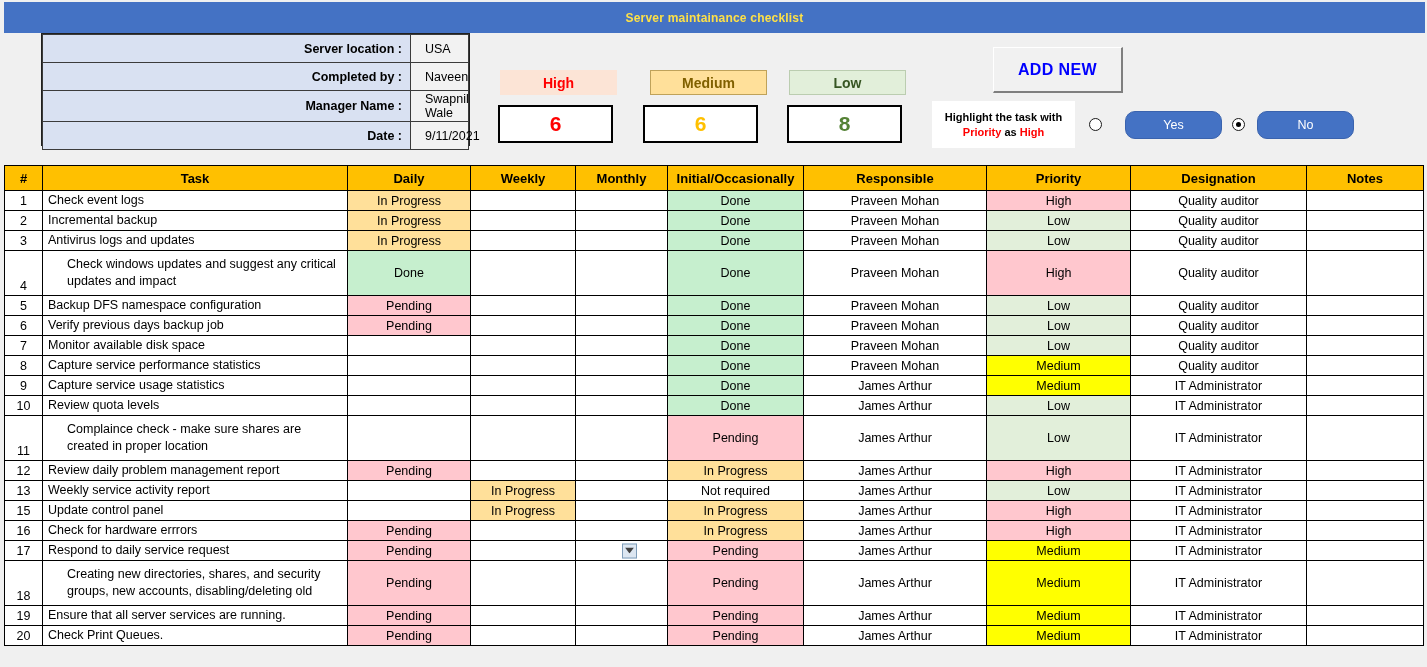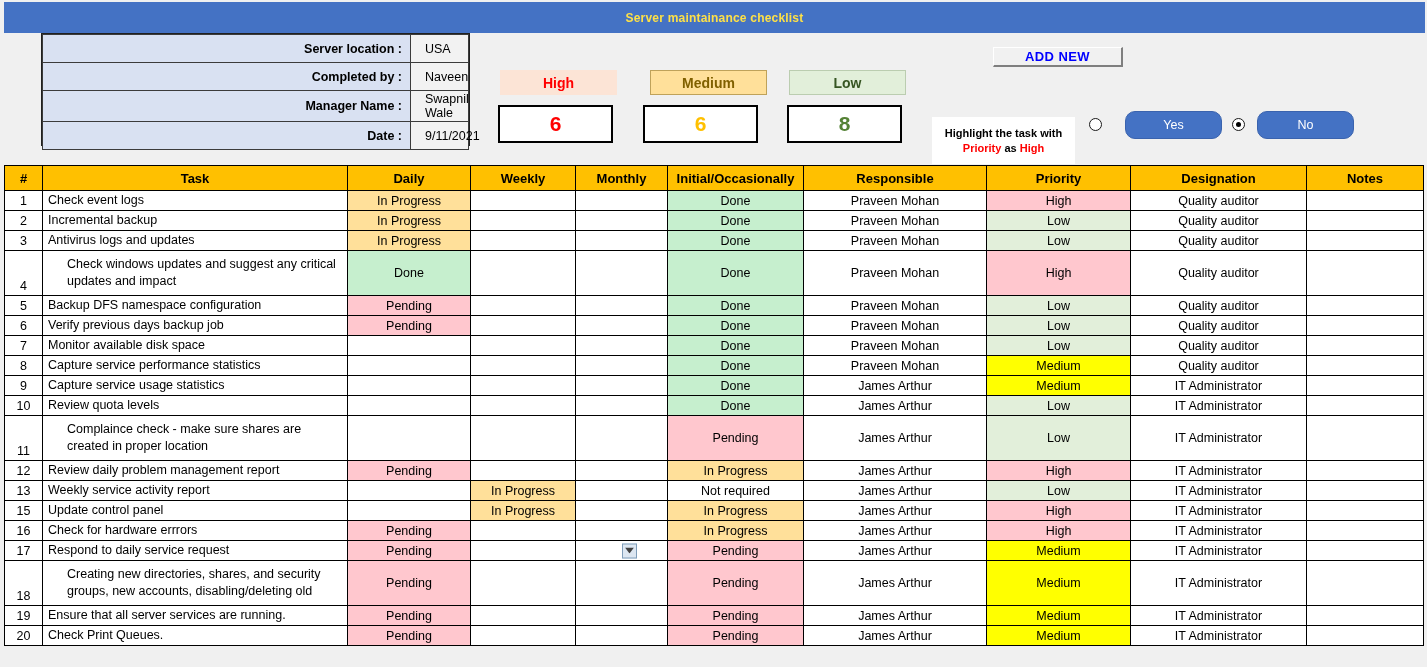--- a/index.html
+++ b/index.html
@@ -51,39 +51,38 @@
     border: 2px solid #000; background: #FFFFFF;
     display: flex; align-items: center; justify-content: center;
     font-size: 21px; font-weight: bold;
   }
   .prio-cnt.high   { left: 498px; top: 105px; width: 115px; color: #FF0000; }
   .prio-cnt.medium { left: 643px; top: 105px; width: 115px; color: #FFC000; }
   .prio-cnt.low    { left: 787px; top: 105px; width: 115px; color: #548235; }
 
   
   .xbtn {
-    position: absolute; height: 20px;
+    position: absolute; height: 46px;
     background: #F1F1F1;
     border-top: 1px solid #FFFFFF; border-left: 1px solid #FFFFFF;
     border-right: 2px solid #7F7F7F; border-bottom: 2px solid #7F7F7F;
-    color: #0000FF; font-size: 13px; font-weight: bold;
+    color: #0000FF; font-size: 16px; font-weight: bold;
     display: flex; align-items: center; justify-content: center;
     letter-spacing: .4px;
   }
   .xbtn.addnew { left: 993px; top: 47px; width: 130px; }
   .xbtn.delete { left: 1137px; top: 47px; width: 133px; }
 
   
   .hl-note {
     position: absolute; left: 932px; top: 101px; width: 143px; height: 47px;
     background: #FFFFFF; color: #000;
     font-size: 11px; font-weight: bold; line-height: 15px;
     display: flex; flex-direction: column; align-items: center; justify-content: center;
     text-align: center;
-    margin-top: 16px;
   }
   .hl-note .red { color: #FF0000; }
   .hl-note .l2 { white-space: nowrap; }
 
   .radio {
     position: absolute; width: 13px; height: 13px; border-radius: 50%;
     border: 1.5px solid #1a1a1a; background: #FFFFFF;
   }
   .radio.on::after {
     content: ""; position: absolute; left: 2.5px; top: 2.5px;

